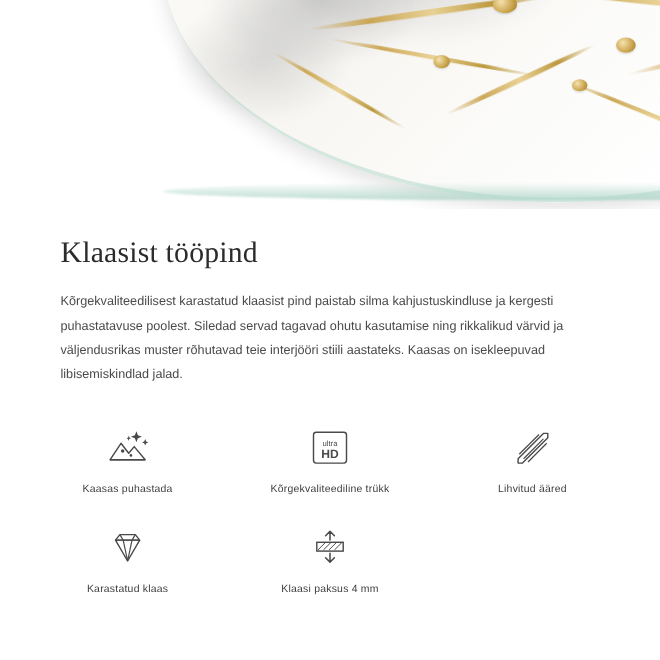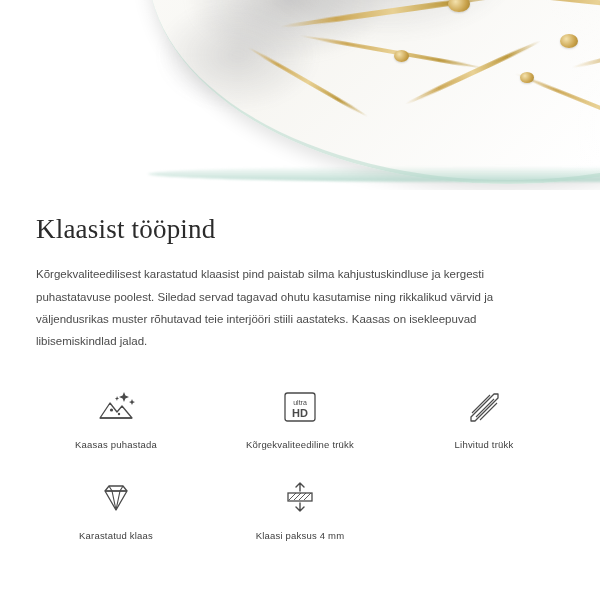--- a/index.html
+++ b/index.html
@@ -75,20 +75,21 @@
   .hero-fade-left {
     position: absolute;
     left: 0; top: 0;
     width: 160px; height: 190px;
     background: linear-gradient(90deg, #ffffff 30%, rgba(255,255,255,0));
   }
 
   
   .content {
     padding: 22px 40px 0 36px;
+    margin-left: 19px;
   }
   .headline {
     font-family: "Liberation Serif", serif;
     font-size: 27px;
     line-height: 1.30;
     color: #2b2b2b;
     font-weight: 400;
     margin: 0 0 16px 0;
     letter-spacing: 0.2px;
   }
@@ -203,21 +204,21 @@
 
     <div class="feature">
       <div class="feature-icon">
         <svg width="40" height="40" viewBox="0 0 40 40">
           <path d="M7 30 L30 7 L34 7 L34 11 L11 34 L7 34 Z" fill="none" stroke="#4a4a4a" stroke-width="1.3" stroke-linejoin="round"></path>
           <path d="M12 30 L30 12" stroke="#4a4a4a" stroke-width="1.1"></path>
           <path d="M16 33 L33 16" stroke="#4a4a4a" stroke-width="1.1"></path>
           <path d="M8 26 L26 8" stroke="#4a4a4a" stroke-width="1.1"></path>
         </svg>
       </div>
-      <div class="feature-label">Lihvitud trükk</div>
+      <div class="feature-label">Lihvitud ääred</div>
     </div>
 
     <div class="feature">
       <div class="feature-icon">
         <svg width="40" height="38" viewBox="0 0 40 38">
           <path d="M9 12 L31 12 L20 31 Z" fill="none" stroke="#4a4a4a" stroke-width="1.3" stroke-linejoin="round"></path>
           <path d="M9 12 L13 7 L27 7 L31 12" fill="none" stroke="#4a4a4a" stroke-width="1.3" stroke-linejoin="round"></path>
           <path d="M13 7 L16 12 L20 31 L24 12 L27 7" fill="none" stroke="#4a4a4a" stroke-width="1.1"></path>
           <path d="M9 12 L31 12" stroke="#4a4a4a" stroke-width="1.1"></path>
         </svg>

